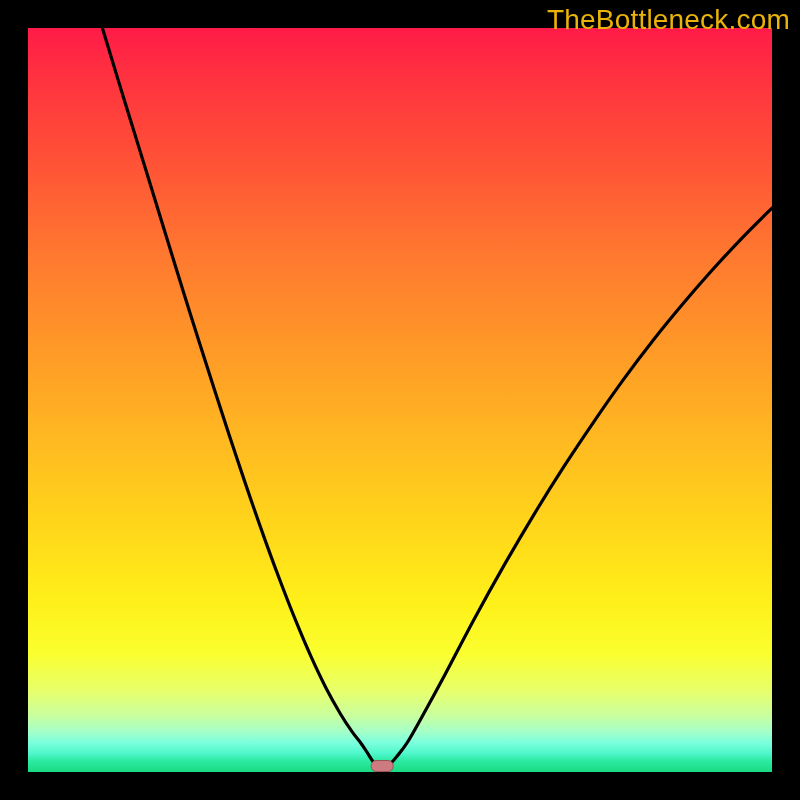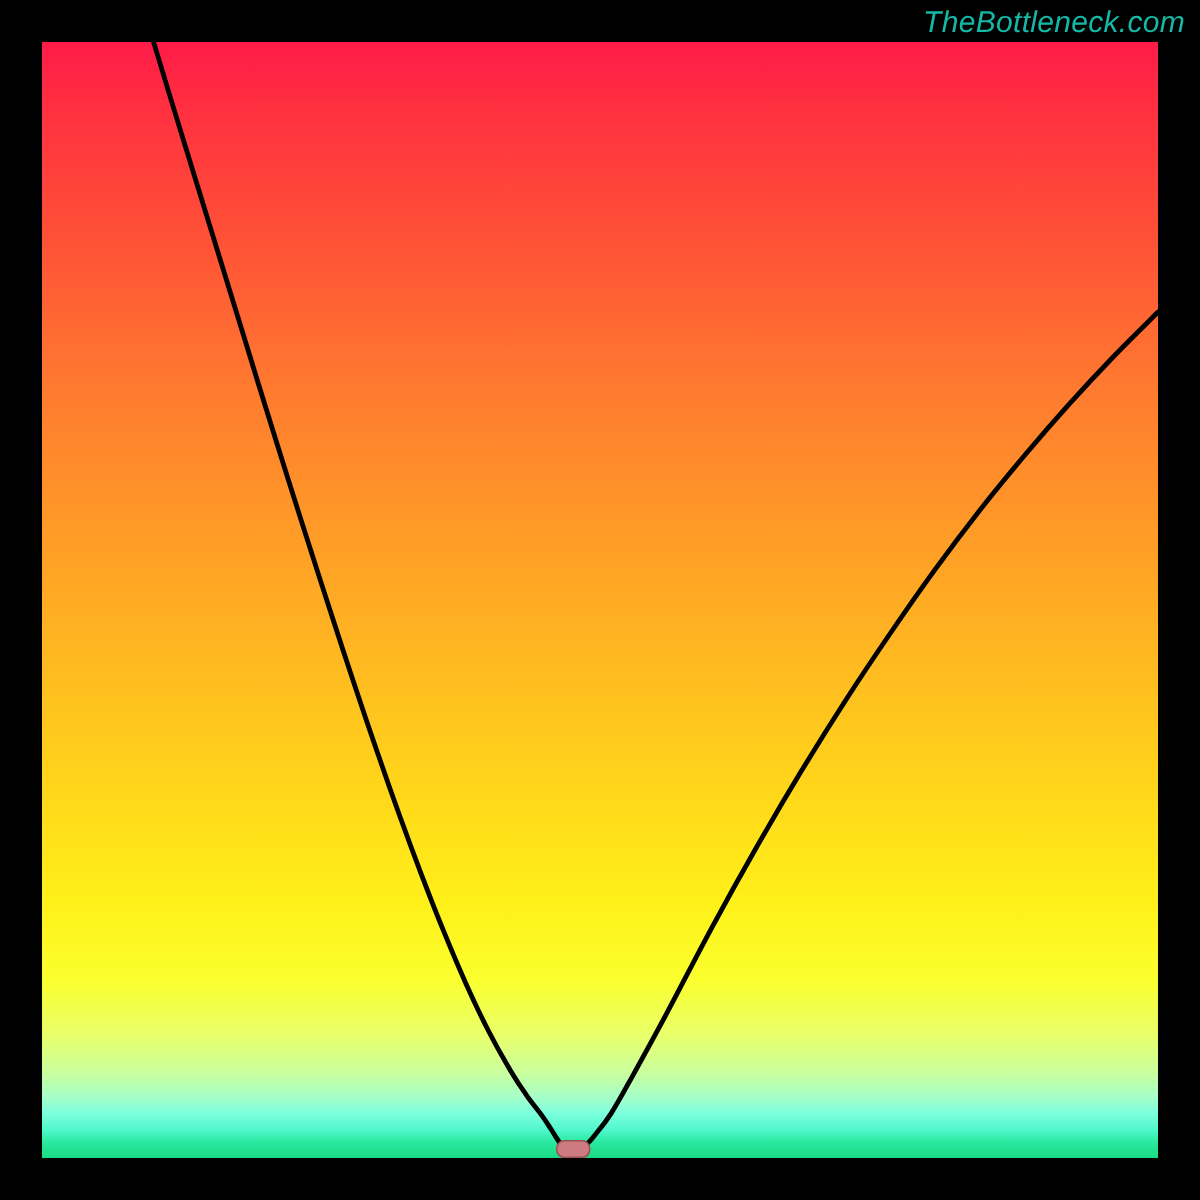--- a/index.html
+++ b/index.html
@@ -39,26 +39,25 @@
       #7dffdd 96%,
       #50f7cc 97.5%,
       #2ceaa2 98.5%,
       #19db84 100%
     );
   }
   .watermark {
     position: absolute;
     top: 4px;
     right: 10px;
-    color: #14b8a6;
-    font-size: 20px;
+    color: #eab308;
+    font-size: 28px;
     font-weight: 500;
     letter-spacing: 0.2px;
     z-index: 5;
-    font-style: italic;
   }
   svg {
     position: absolute;
     left: 0;
     top: 0;
   }
 </style>
 </head>
 <body>
 <div class="wrap">

